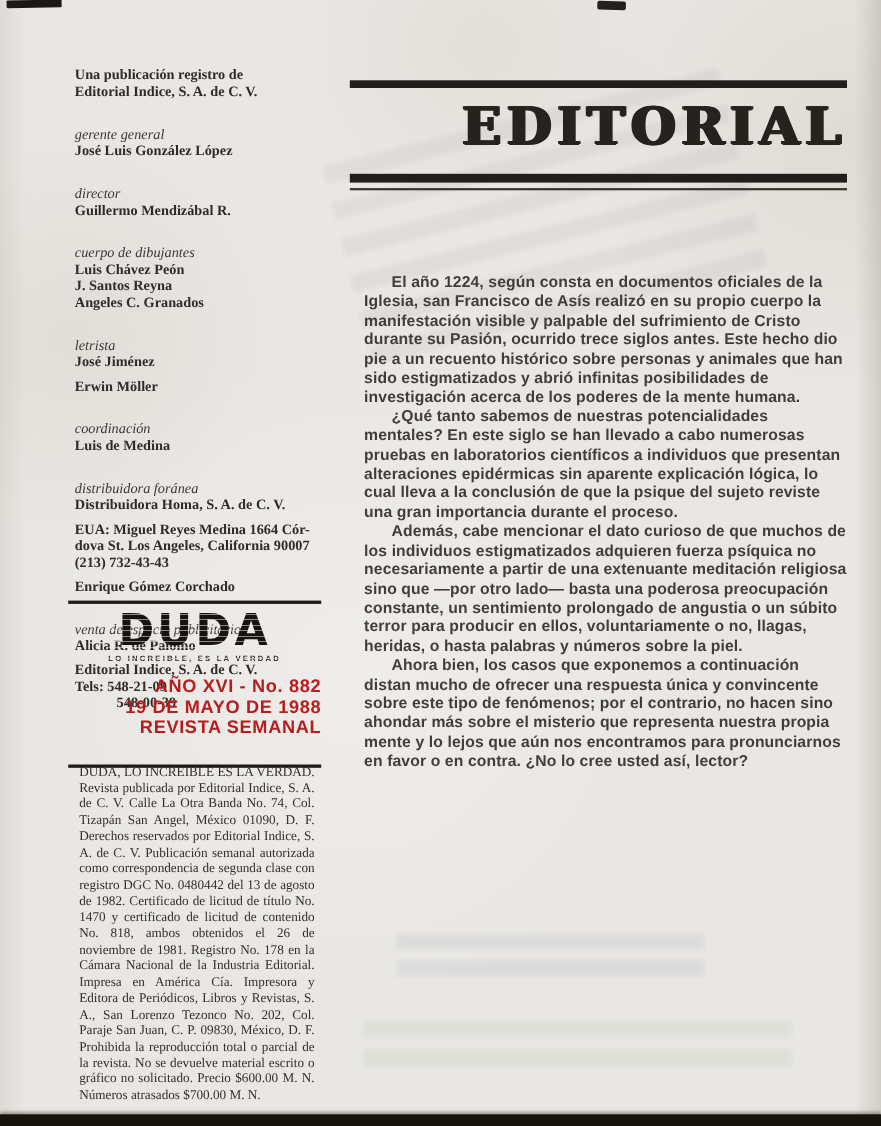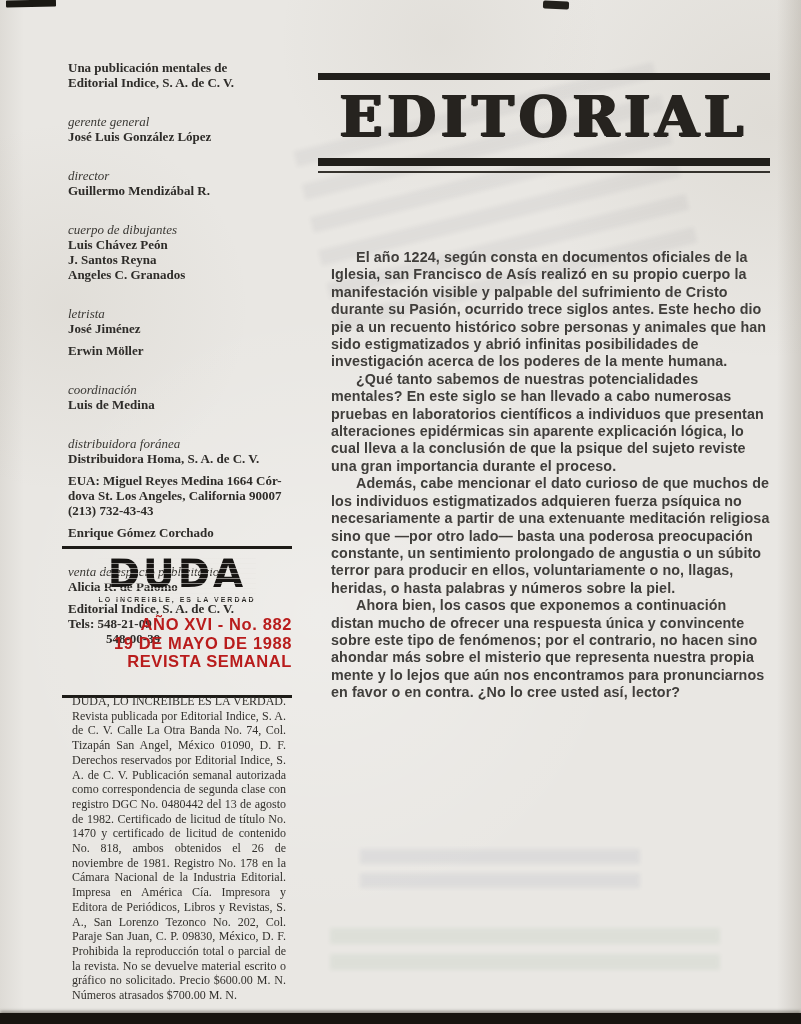--- a/index.html
+++ b/index.html
@@ -93,23 +93,23 @@
     font-size:12px;line-height:14.7px;color:#32302c;
   }
   .legal p{margin:12px;text-align:justify;}
   .legal .printed{
     text-align:center;font-style:italic;margin-top:3px;letter-spacing:.5px;
   }
 
   
   .ed-bar-top{position:absolute;left:318px;top:73px;width:452px;height:7px;background:#211f1b;}
   .ed-title{
-    position:absolute;left:318px;top:84px;width:452px;text-align:center;
+    position:absolute;left:318px;top:84px;width:452px;text-align:right;
     font-family:"DejaVu Serif", serif;font-weight:bold;
-    font-size:56px;line-height:64px;letter-spacing:5px;color:#26231f;
+    font-size:47px;line-height:64px;letter-spacing:5px;color:#26231f;
     text-shadow:1.4px 0 0 #26231f, -1.4px 0 0 #26231f, 0 .6px 0 #26231f;
   }
   .ed-bar-bottom{position:absolute;left:318px;top:158px;width:452px;height:8px;background:#211f1b;}
   .ed-thinline{position:absolute;left:318px;top:171px;width:452px;height:2px;background:#35322d;}
 
   
   .ed-body{
     position:absolute;left:331px;top:249px;width:441px;
     font-family:"Liberation Sans", sans-serif;font-weight:bold;
     font-size:14.3px;line-height:17.4px;letter-spacing:.1px;color:#403e3b;
@@ -121,21 +121,21 @@
 
 <div class="page">
 
   <div class="paper-texture"></div>
   <div class="ghost ghost-1"></div>
   <div class="ghost ghost-2"></div>
   <div class="ghost ghost-3"></div>
 
   <div class="masthead">
     <div class="sec">
-      <div class="nm">Una publicación mentales de</div>
+      <div class="nm">Una publicación registro de</div>
       <div class="nm">Editorial Indice, S. A. de C. V.</div>
     </div>
 
     <div class="sec">
       <div class="role">gerente general</div>
       <div class="nm">José Luis González López</div>
     </div>
 
     <div class="sec">
       <div class="role">director</div>

